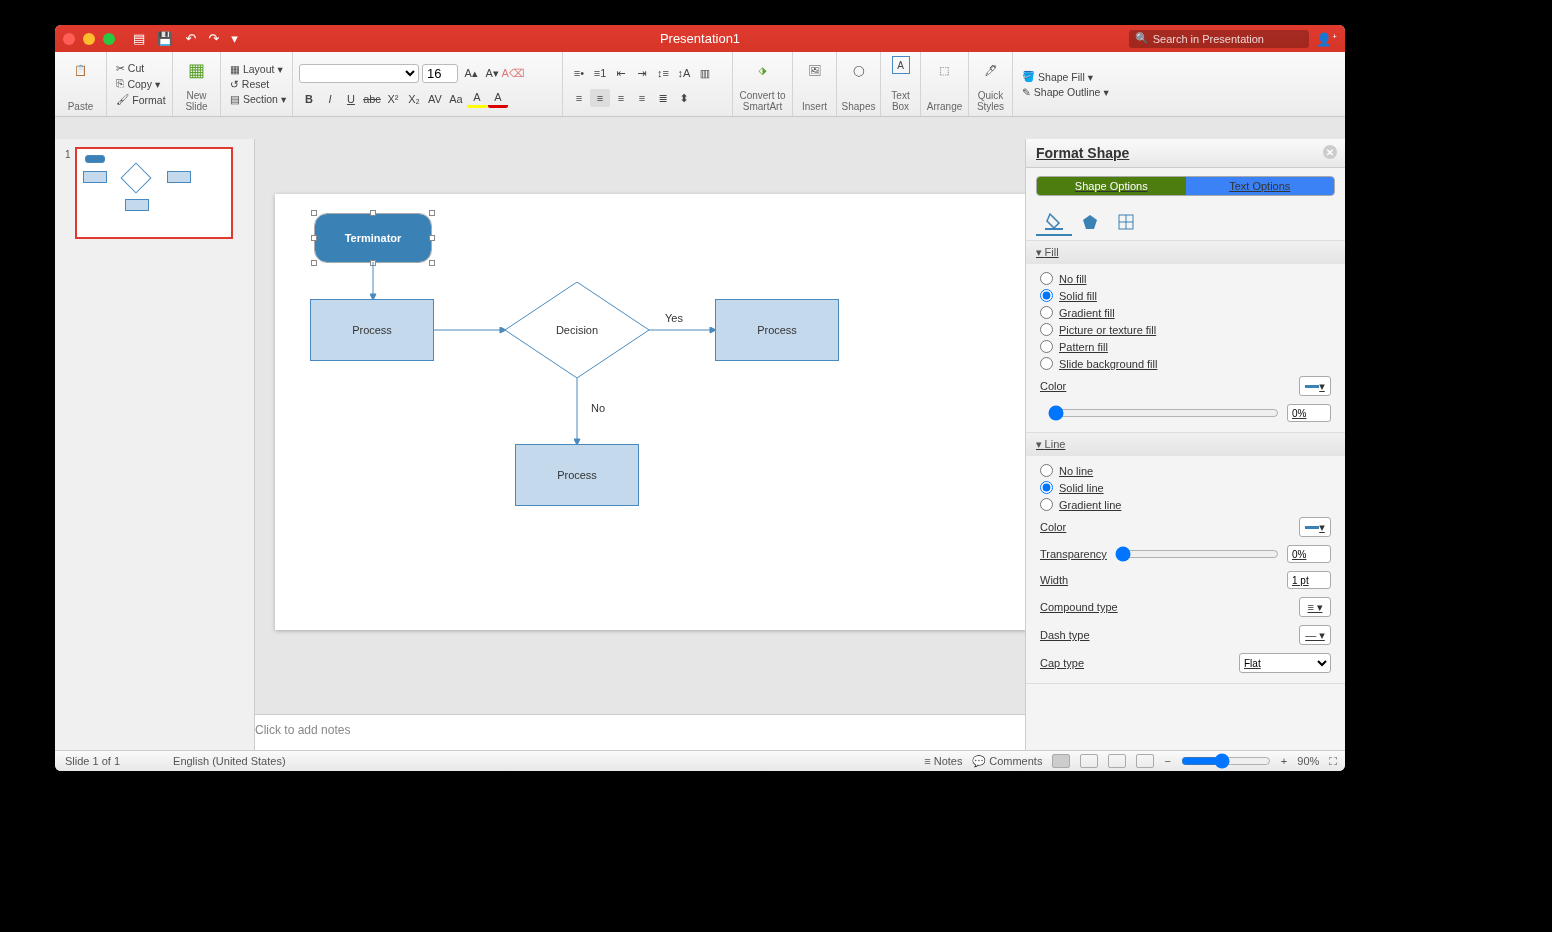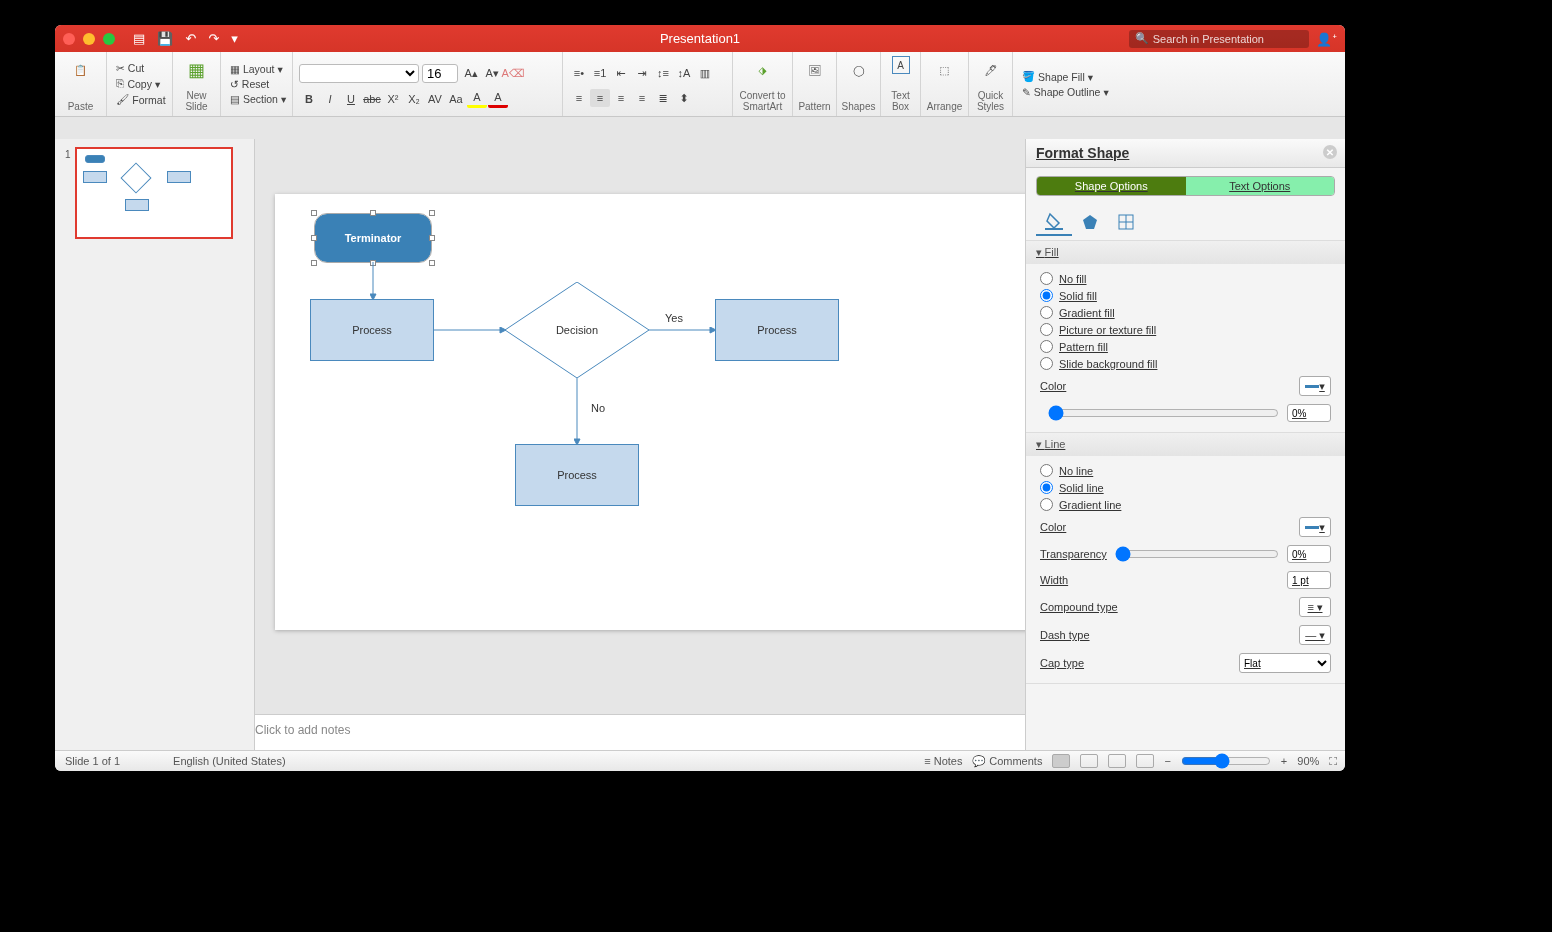--- a/index.html
+++ b/index.html
@@ -61,21 +61,21 @@
 .conn { position: absolute; stroke: #4a89bd; stroke-width: 1; fill: none; }
 .arrow { fill: #4a89bd; }
 .lbl-yes { position: absolute; left: 390px; top: 118px; font-size: 11px; color: #333; }
 .lbl-no { position: absolute; left: 316px; top: 208px; font-size: 11px; color: #333; }
 
 
 .fmtpane { position: absolute; right: 0; top: 114px; bottom: 21px; width: 320px; background: #f4f4f4; border-left: 1px solid #ccc; font-size: 12px; color: #333; overflow: hidden; text-decoration: underline; }
 .fmt-head { padding: 6px 10px; font-size: 14px; font-weight: 600; background: linear-gradient(#fafafa,#e8e8e8); border-bottom: 1px solid #ccc; position: relative; }
 .fmt-close { position: absolute; right: 8px; top: 6px; width: 14px; height: 14px; border-radius: 50%; background: #ccc; color: #fff; font-size: 10px; display: flex; align-items: center; justify-content: center; cursor: pointer; }
 .fmt-tabs { display: flex; margin: 8px 10px; border: 1px solid #aaa; border-radius: 4px; overflow: hidden; }
-.fmt-tab { flex: 1; text-align: center; padding: 3px 0; font-size: 11px; cursor: pointer; background: #86efac; }
+.fmt-tab { flex: 1; text-align: center; padding: 3px 0; font-size: 11px; cursor: pointer; background: #3b82f6; }
 .fmt-tab.active { background: #4d7c0f; color: #fff; }
 .fmt-icons { display: flex; gap: 0; padding: 4px 10px; border-bottom: 1px solid #ddd; }
 .fmt-icons div { width: 36px; height: 28px; display: flex; align-items: center; justify-content: center; cursor: pointer; }
 .fmt-icons div.active { border-bottom: 2px solid #3a81b6; }
 .sect { border-bottom: 1px solid #ddd; }
 .sect-h { padding: 5px 10px; background: linear-gradient(#f0f0f0,#e4e4e4); font-size: 11px; color: #555; cursor: pointer; }
 .sect-b { padding: 6px 14px; }
 .radios label { display: block; font-size: 11px; padding: 2px 0; cursor: pointer; }
 .radios input { margin-right: 6px; vertical-align: -2px; }
 .prow { display: flex; align-items: center; justify-content: space-between; padding: 4px 0; font-size: 11px; }
@@ -191,21 +191,21 @@
         <span>⬍</span>
       </div>
     </div>
     <div class="rgroup" style="width:60px">
       <div class="bigicon" style="color:#5aa02c">⬗</div>
       <div class="lbl" style="white-space:pre;text-align:center">Convert to
 SmartArt</div>
     </div>
     <div class="rgroup" style="width:44px">
       <div class="bigicon">🖼</div>
-      <div class="lbl">Pattern</div>
+      <div class="lbl">Insert</div>
     </div>
     <div class="rgroup" style="width:44px">
       <div class="bigicon">◯</div>
       <div class="lbl">Shapes</div>
     </div>
     <div class="rgroup" style="width:40px">
       <div class="bigicon" style="border:1px solid #4a89bd;width:18px;height:18px;font-size:10px">A</div>
       <div class="lbl" style="white-space:pre;text-align:center">Text
 Box</div>
     </div>

